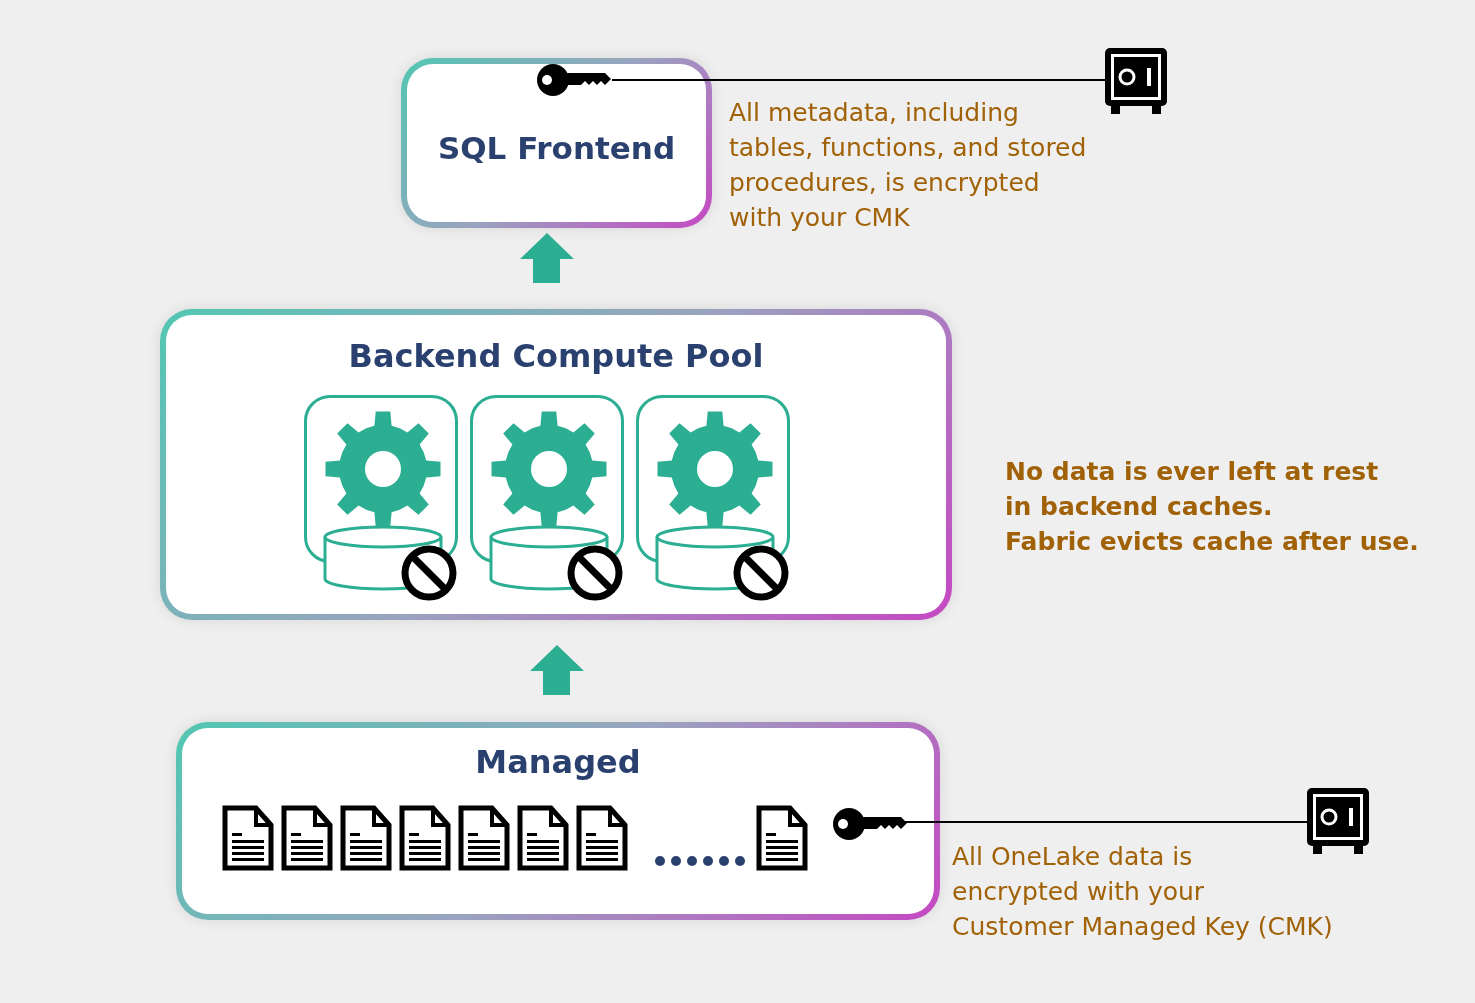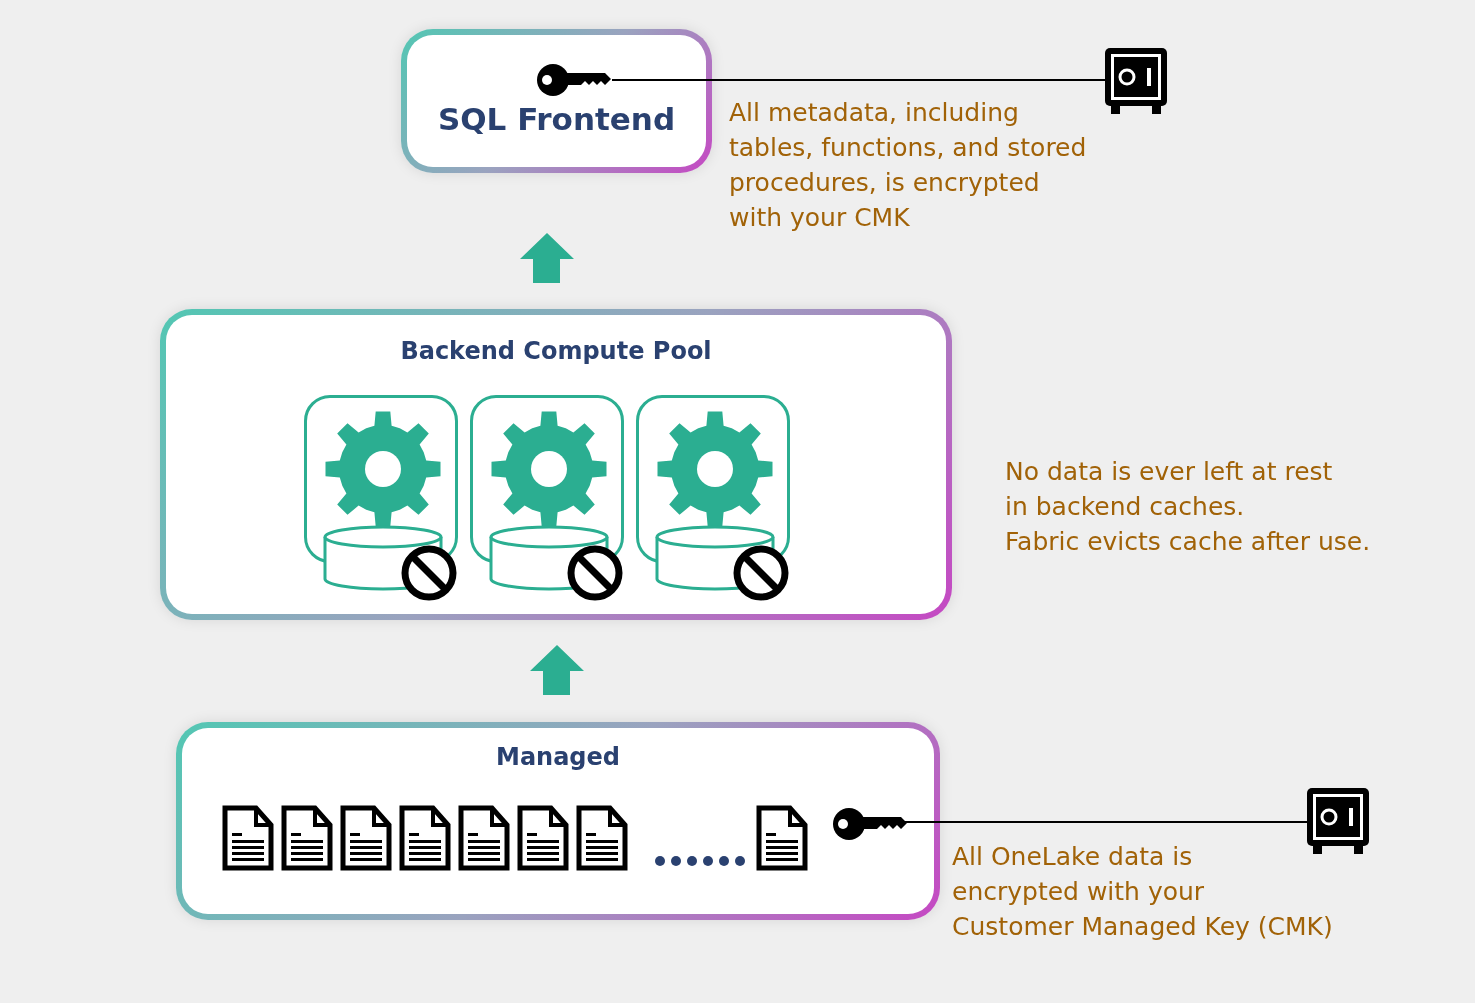--- a/index.html
+++ b/index.html
@@ -13,37 +13,37 @@
     position:absolute; border-radius:32px; padding:6px;
     background:linear-gradient(135deg,#52c7b3 0%,#9aa3bf 50%,#c548c3 100%);
     box-shadow:0 0 14px rgba(0,0,0,0.10);
   }
   .gbox-inner {
     width:100%; height:100%; background:#fff; border-radius:26px; position:relative;
     box-sizing:border-box;
   }
   .box-title {
     position:absolute; left:0; right:0; text-align:center;
-    font-weight:bold; color:#2a4170; font-size:24px;
+    font-weight:bold; color:#2a4170; font-size:32px;
   }
   .note {
     position:absolute; font-size:25px; line-height:35px; color:#a16207; white-space:pre-line;
   }
   .arrow { position:absolute; }
   .icon { position:absolute; }
   .wire { position:absolute; height:2px; background:#000; }
   .node {
     position:absolute; width:154px; height:168px; box-sizing:border-box;
     border:3px solid #2bae91; border-radius:26px; background:#fff;
   }
 </style>
 </head>
 <body>
 
-<div class="gbox" style="left:401px;top:29px;width:311px;height:144px;box-sizing:border-box;">
+<div class="gbox" style="left:401px;top:58px;width:311px;height:170px;box-sizing:border-box;">
   <div class="gbox-inner">
     <div class="box-title" style="top:66px;font-size:31px;">SQL Frontend</div>
   </div>
 </div>
 
 <svg class="icon" style="left:535px;top:62px;" width="80" height="36" viewBox="0 0 80 36">
   <circle cx="18" cy="18" r="16" fill="#000"></circle>
   <circle cx="12" cy="18" r="5" fill="#fff"></circle>
   <path d="M28 11 H70 L76 17 L70 23 L66 19 L62 23 L58 19 L54 23 L50 19 L46 23 L28 23 Z" fill="#000"></path>
 </svg>
@@ -109,21 +109,21 @@
         <path d="M26 142 L26 184 A58 10 0 0 0 142 184 L142 142" fill="#fff" stroke="#2bae91" stroke-width="3"></path>
         <ellipse cx="84" cy="142" rx="58" ry="10" fill="#fff" stroke="#2bae91" stroke-width="3"></ellipse>
       </g>
       <g>
         <circle cx="130" cy="178" r="24" fill="#fff" stroke="#000" stroke-width="7"></circle>
         <line x1="114" y1="162" x2="146" y2="194" stroke="#000" stroke-width="7"></line>
       </g>
     </svg>
   </div>
 
-<div class="note" style="left:1005px;top:454px;">No data is ever left at rest
+<div class="note" style="left:1005px;top:454px;font-weight:bold;">No data is ever left at rest
 in backend caches.
 Fabric evicts cache after use.</div>
 
 <svg class="arrow" style="left:530px;top:645px;" width="54" height="52" viewBox="0 0 54 52">
   <path d="M27 0 L54 26 L40 26 L40 50 L13 50 L13 26 L0 26 Z" fill="#2bae91"></path>
 </svg>
 
 <div class="gbox" style="left:176px;top:722px;width:764px;height:198px;box-sizing:border-box;">
   <div class="gbox-inner">
     <div class="box-title" style="top:15px;">Managed</div>

